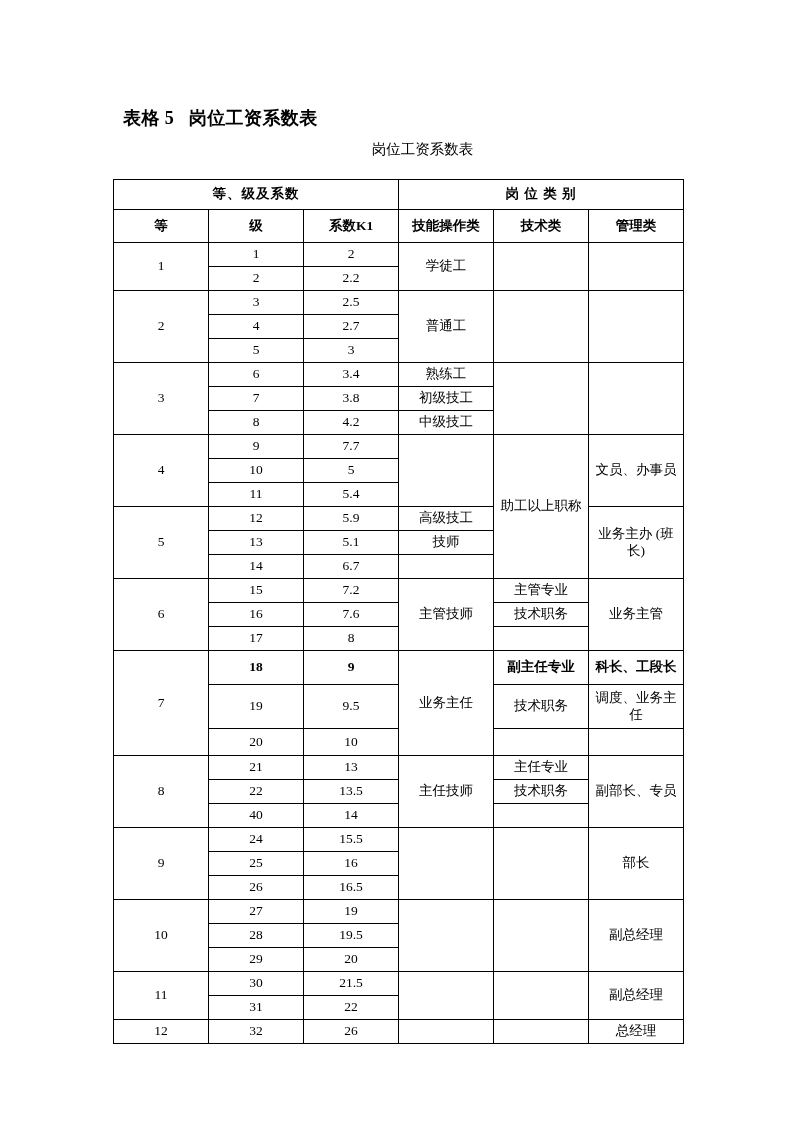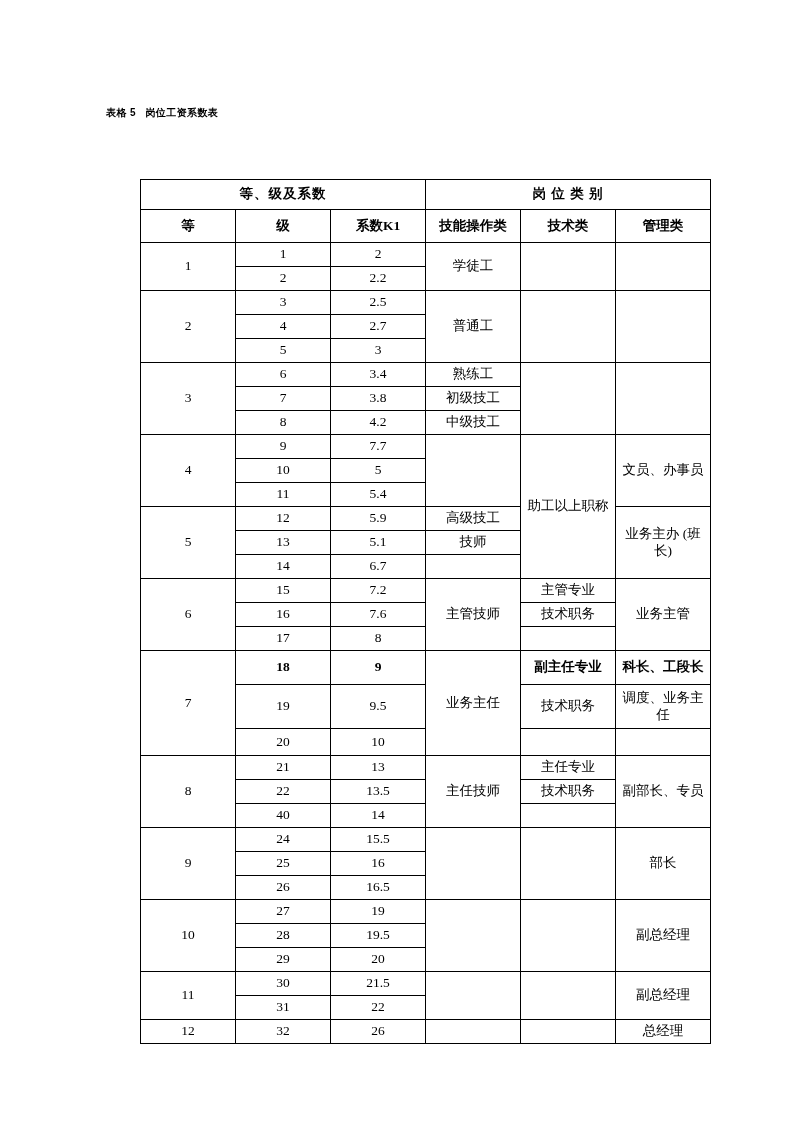--- a/index.html
+++ b/index.html
@@ -16,25 +16,25 @@
     overflow: hidden;
   }
   .page {
     position: absolute;
     left: 0; top: 0;
     width: 793px;
     height: 1122px;
   }
   .doc-title {
     position: absolute;
-    left: 106px;
+    left: 123px;
     top: 106px;
-    font-family: Liberation Sans, sans-serif;
+    font-family: Liberation Serif, serif;
     font-weight: bold;
-    font-size: 10px;
+    font-size: 18px;
     letter-spacing: 0.4px;
     white-space: pre;
   }
   .doc-subtitle {
     position: absolute;
     left: 0;
     top: 140px;
     width: 793px;
     text-align: center;
     font-size: 14.5px;
@@ -42,21 +42,20 @@
     padding-left: 52px;
     box-sizing: border-box;
   }
   table.wage {
     position: absolute;
     left: 113px;
     top: 179px;
     width: 570px;
     border-collapse: collapse;
     table-layout: fixed;
-    margin-left: 27px;
   }
   table.wage td {
     border: 1px solid #000000;
     text-align: center;
     vertical-align: middle;
     font-size: 13.5px;
     line-height: 1.25;
     padding: 1px 2px;
     font-family: "Liberation Serif", "DejaVu Serif", serif;
   }
@@ -85,20 +84,21 @@
   .col-skill { width: 95px; }
   .col-tech  { width: 95px; }
   .col-mgmt  { width: 95px; }
 </style>
 </head>
 <body>
 
 <div class="page">
 
   <div class="doc-title">表格 5   岗位工资系数表</div>
+  <div class="doc-subtitle">岗位工资系数表</div>
 
   <table class="wage">
     <colgroup>
       <col class="col-deng">
         <col class="col-ji">
         <col class="col-k1">
       <col class="col-skill">
         <col class="col-tech">
         <col class="col-mgmt">
     </colgroup>

